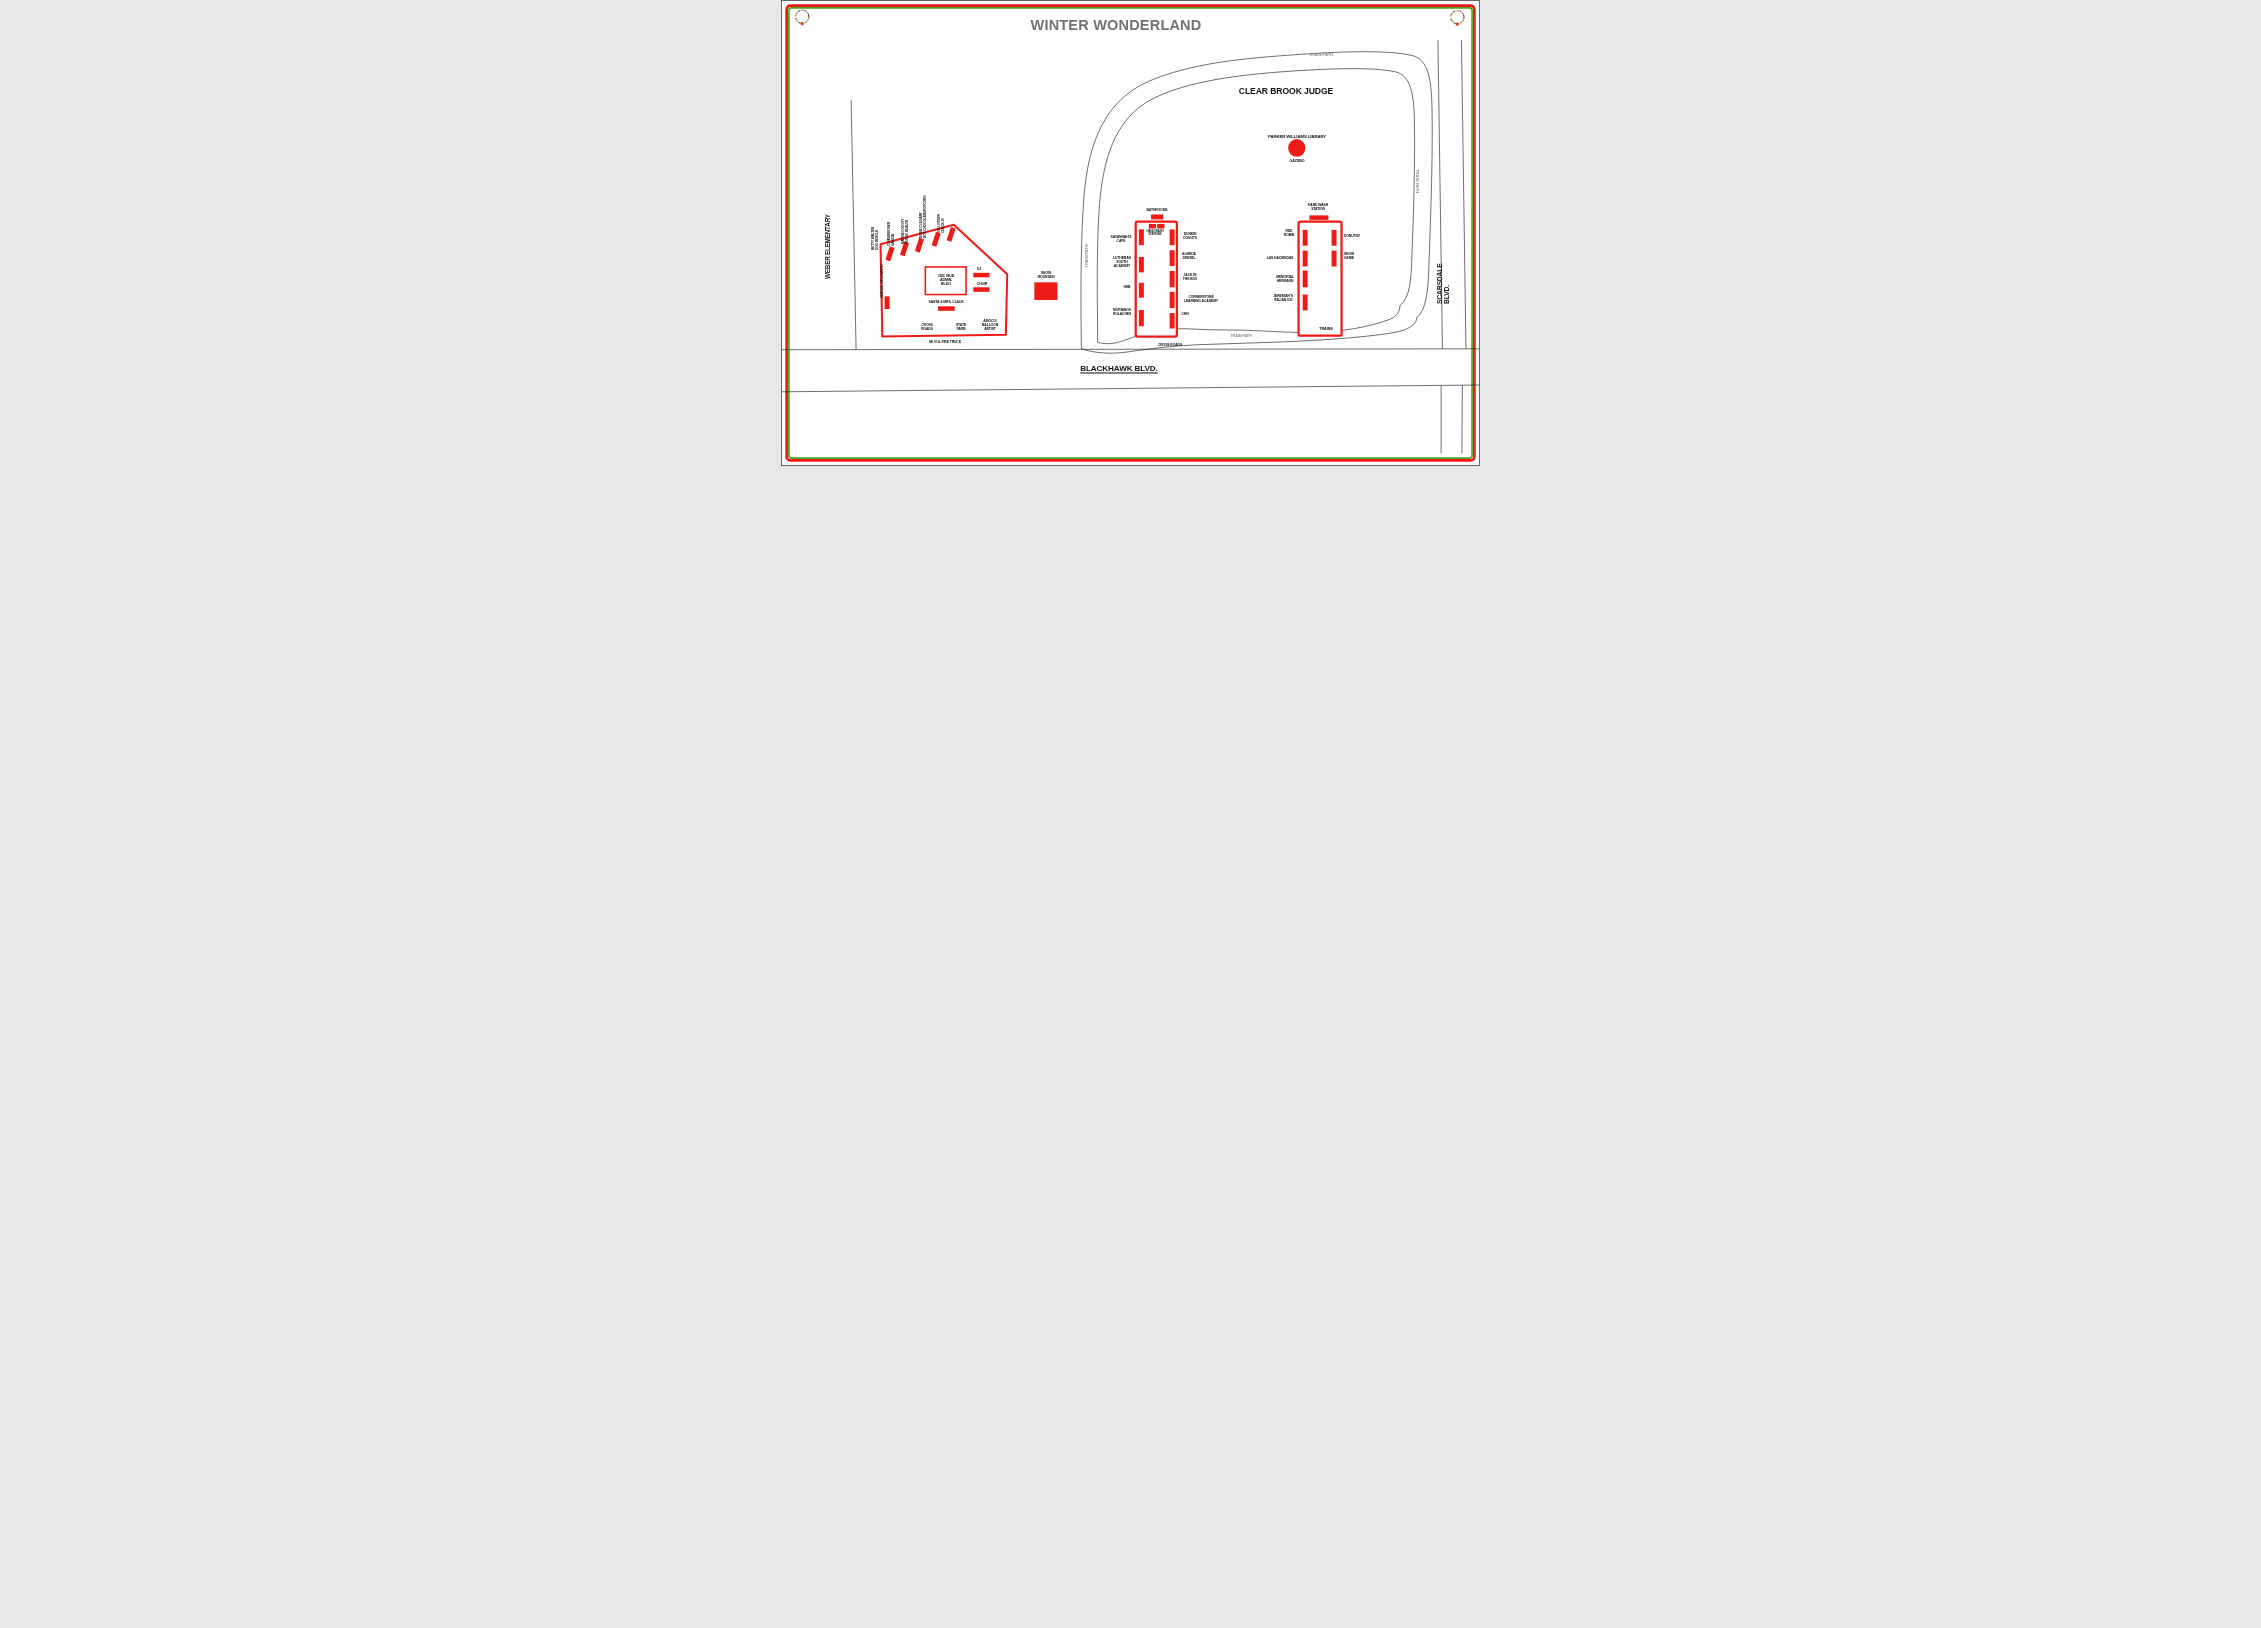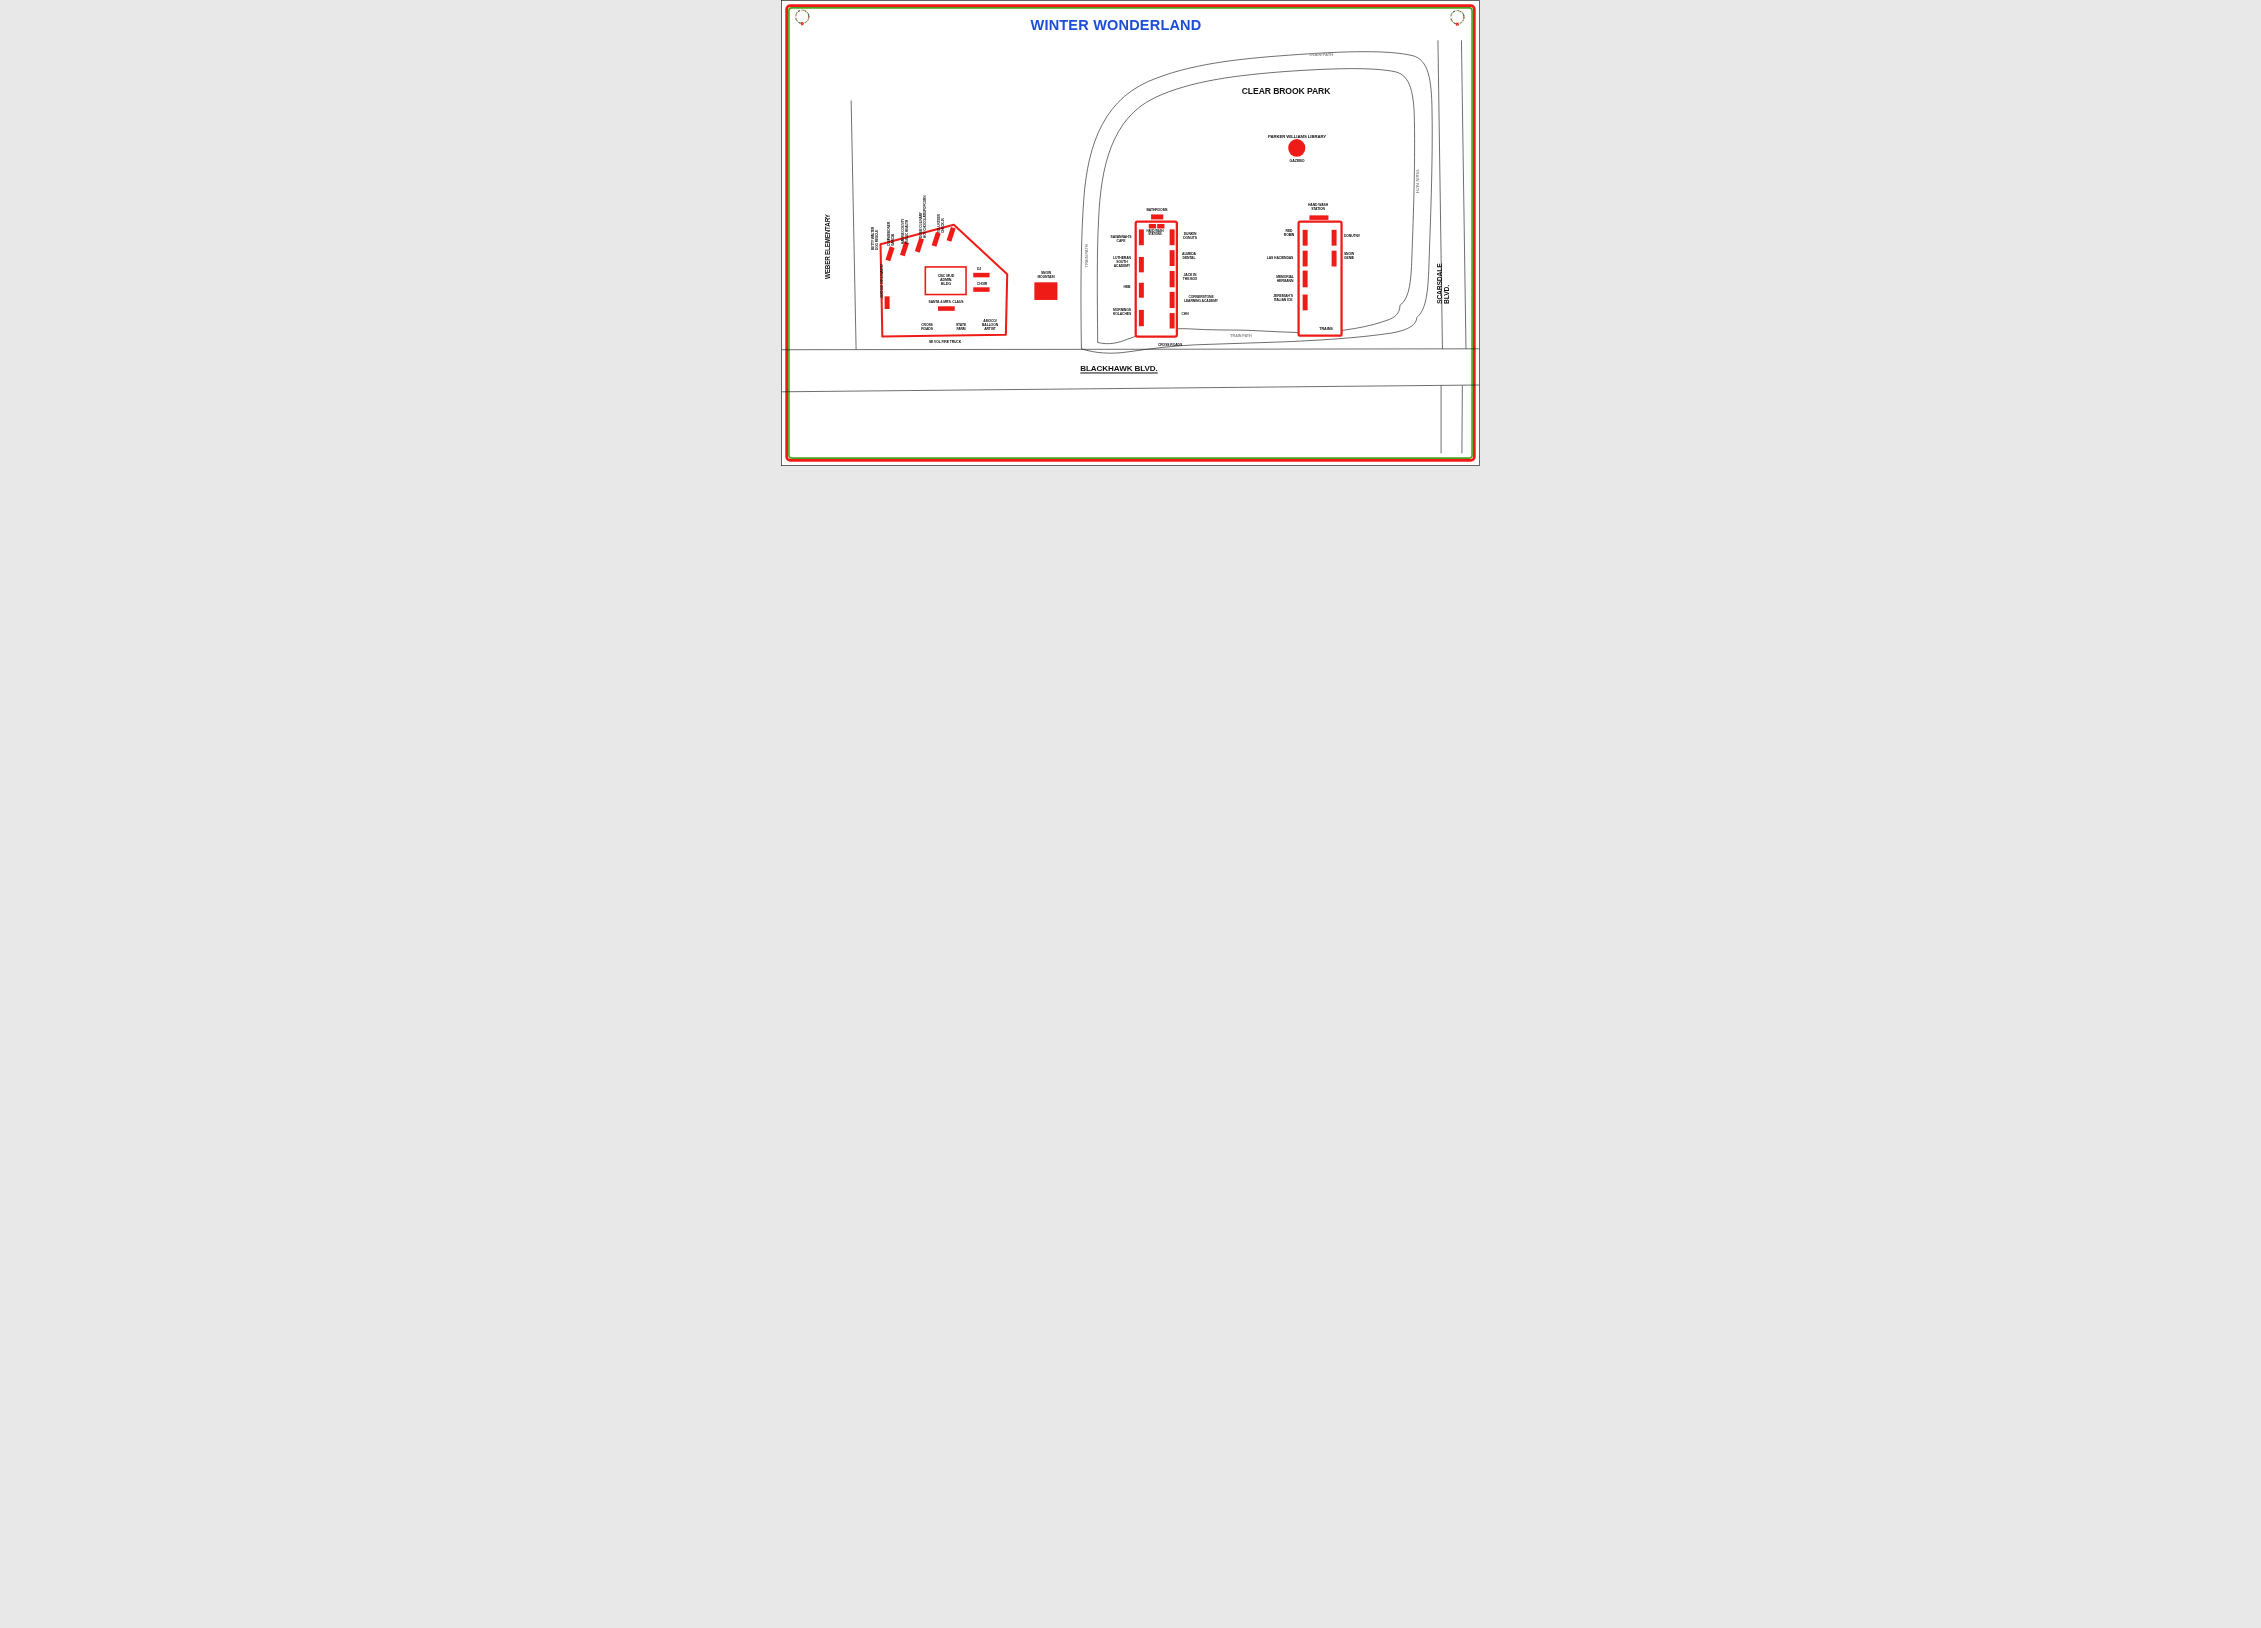--- a/index.html
+++ b/index.html
@@ -6,21 +6,21 @@
   .page{position:relative;width:699px;height:466px;background:#ffffff;overflow:hidden;
         font-family:"Liberation Sans",sans-serif;margin:0 auto;}
   .shapes{position:absolute;left:0;top:0;width:100%;height:100%;}
   .lbl{position:absolute;font-weight:bold;color:#101010;white-space:pre-line;text-align:center;
        transform:translate(-50%,-50%);line-height:1.12;letter-spacing:-0.1px;}
   .rot{position:absolute;font-weight:bold;color:#101010;white-space:pre-line;text-align:left;
        line-height:1.1;letter-spacing:-0.1px;transform-origin:0 100%;transform:rotate(-90deg);}
   .rot90{position:absolute;font-weight:bold;color:#8d8d8d;white-space:pre;line-height:1.1;
        transform-origin:0 0;transform:rotate(90deg);}
   .gray{color:#8d8d8d;}
-  .red{color:#1d4ed8;}
+  .red{color:#737373;}
 </style>
 </head>
 <body>
 
 <div class="page">
 
   <svg class="shapes" viewBox="0 0 1545 1030">
     <defs>
       <g id="wreath">
         <circle r="14.5" fill="none" stroke="#9fbc82" stroke-width="2" stroke-dasharray="3 2"></circle>
@@ -118,21 +118,21 @@
       <rect x="1217" y="554" width="11" height="35"></rect>
     </g>
 
     <ellipse cx="1140" cy="327" rx="19" ry="19.5" fill="#ee1b17"></ellipse>
 
     <use href="#wreath" transform="translate(47 37)"></use>
     <use href="#wreath" transform="translate(1495 38)"></use>
   </svg>
 
   <div class="lbl red" style="left:335px;top:25px;font-size:14.5px;letter-spacing:0.2px;">WINTER WONDERLAND</div>
-  <div class="lbl" style="left:505px;top:92px;font-size:8.6px;">CLEAR BROOK PARK</div>
+  <div class="lbl" style="left:505px;top:92px;font-size:8.6px;">CLEAR BROOK JUDGE</div>
   <div class="lbl gray" style="left:540px;top:55px;font-size:4.3px;">TRAIN PATH</div>
   <div class="lbl" style="left:516px;top:137px;font-size:4.3px;">PARKER WILLIAMS LIBRARY</div>
   <div class="lbl" style="left:516px;top:161px;font-size:3.6px;">GAZEBO</div>
   <div class="lbl gray" style="left:460px;top:336px;font-size:3.8px;">TRAIN PATH</div>
   <div class="lbl" style="left:389px;top:346px;font-size:3.4px;">CROSS ROADS</div>
   <div class="lbl" style="left:338px;top:369px;font-size:8.1px;text-decoration:underline;">BLACKHAWK BLVD.</div>
   <div class="lbl" style="left:164px;top:343px;font-size:3.4px;">SE VOL FIRE TRUCK</div>
   <div class="lbl" style="left:265px;top:276px;font-size:3.4px;">SNOW
 MOUNTAIN</div>
 

